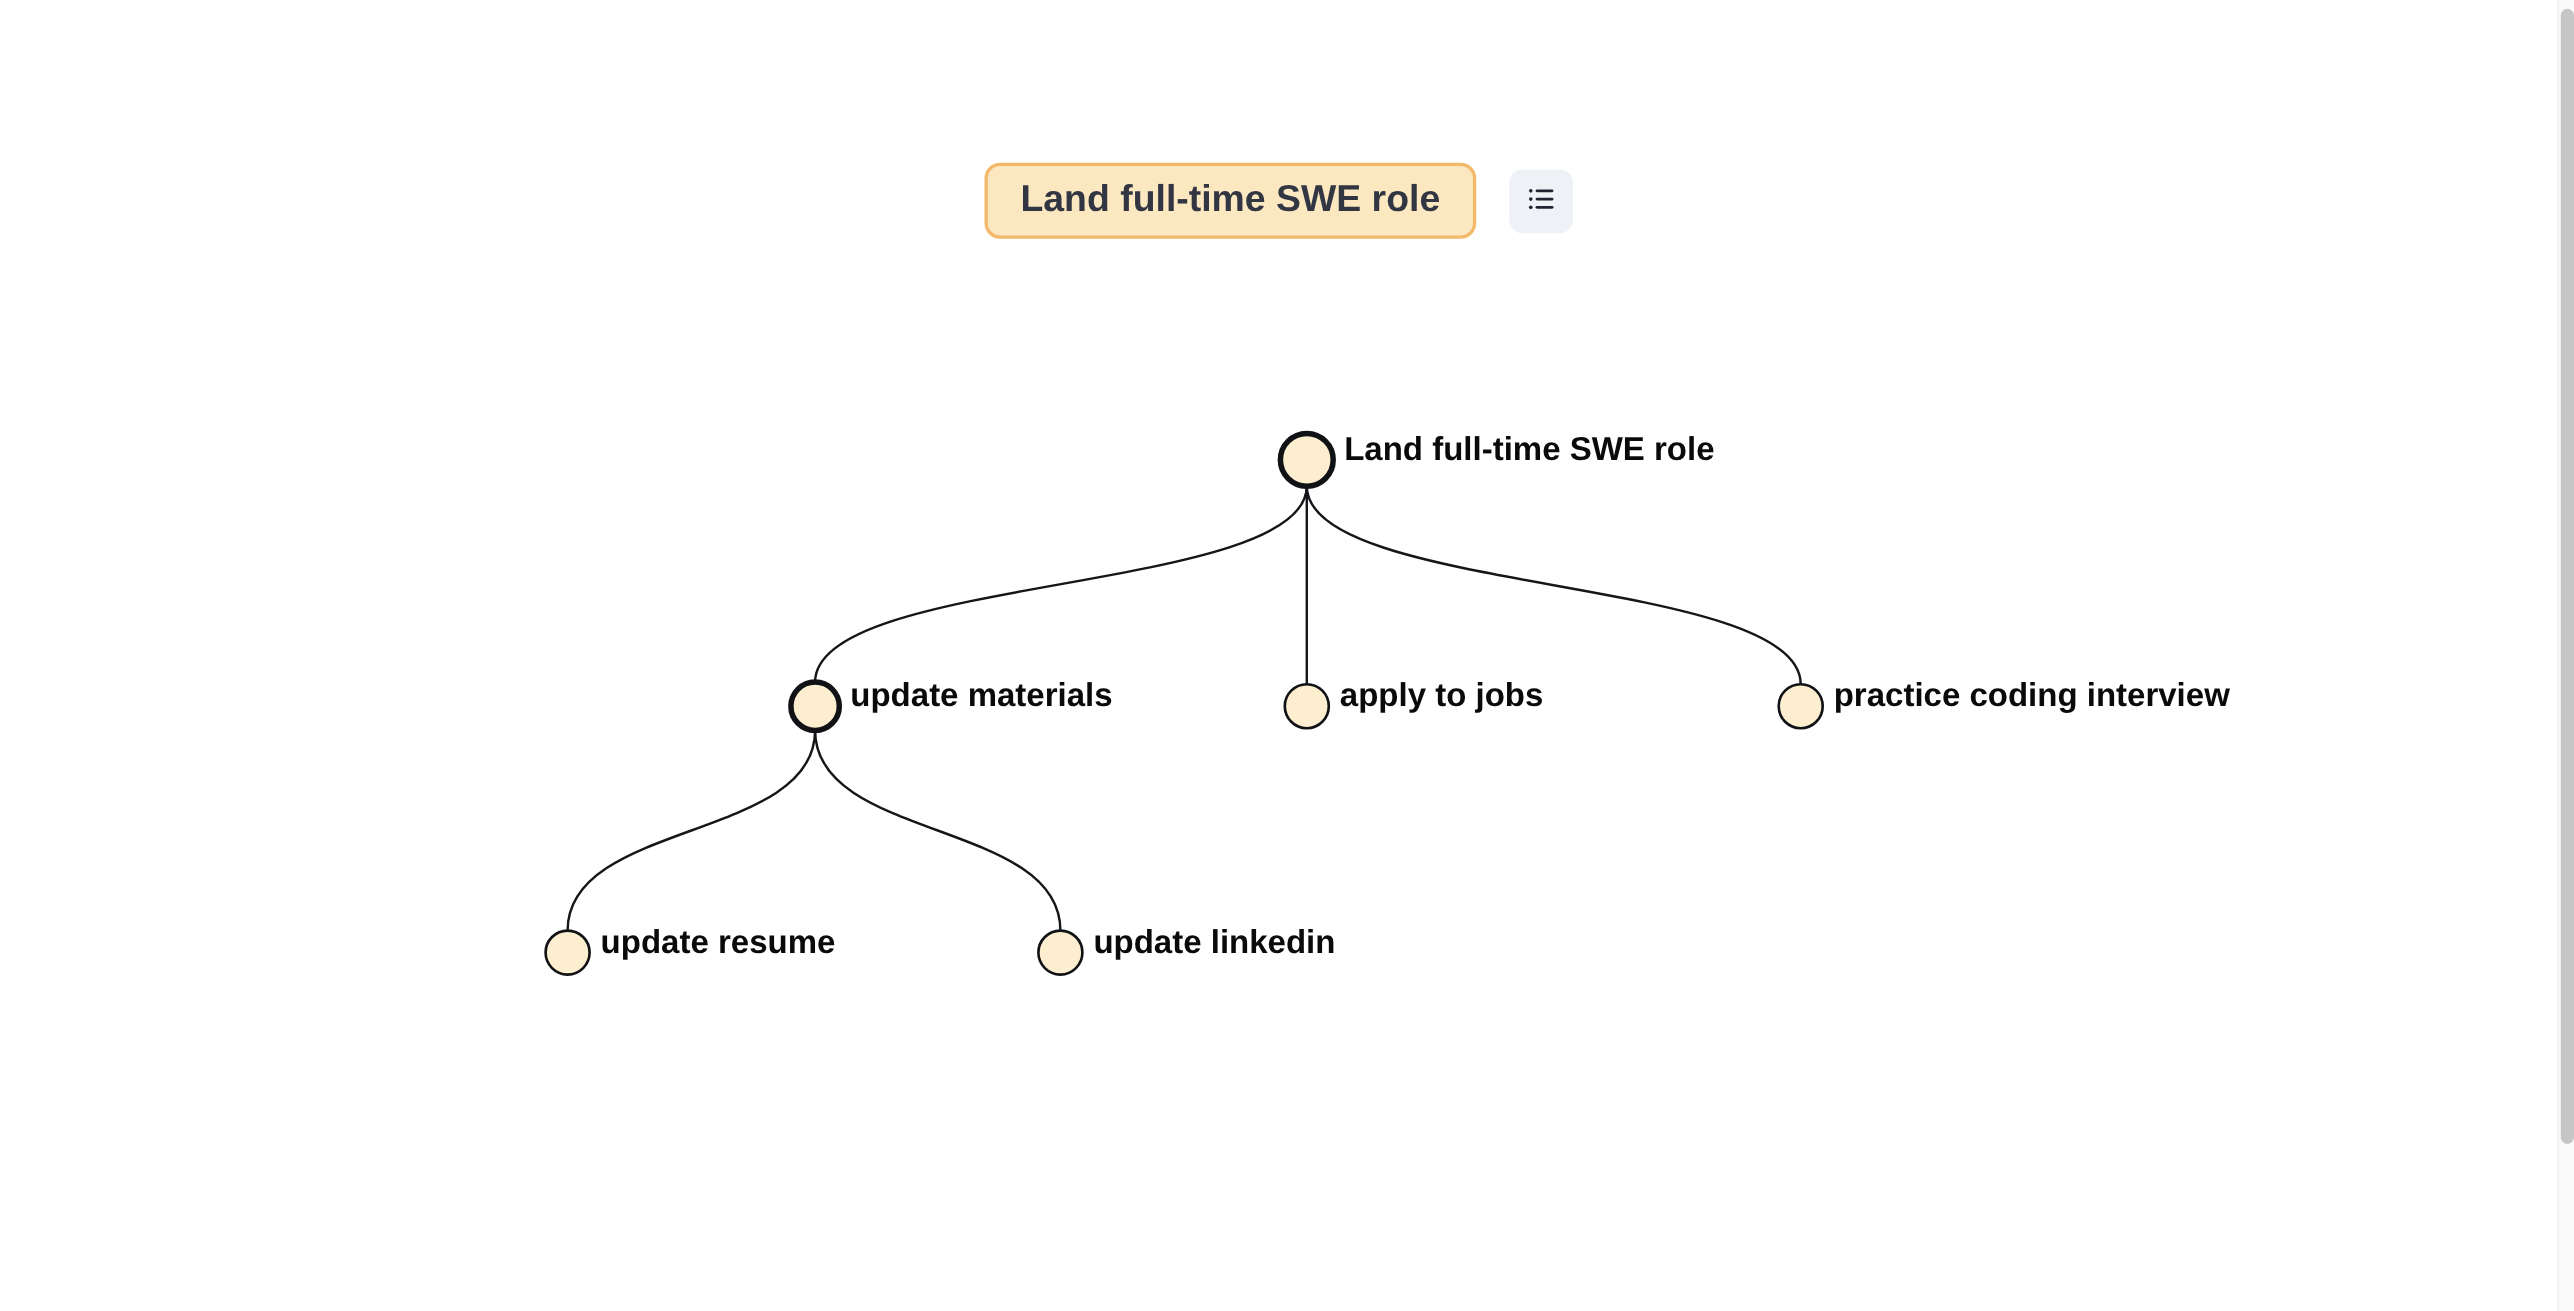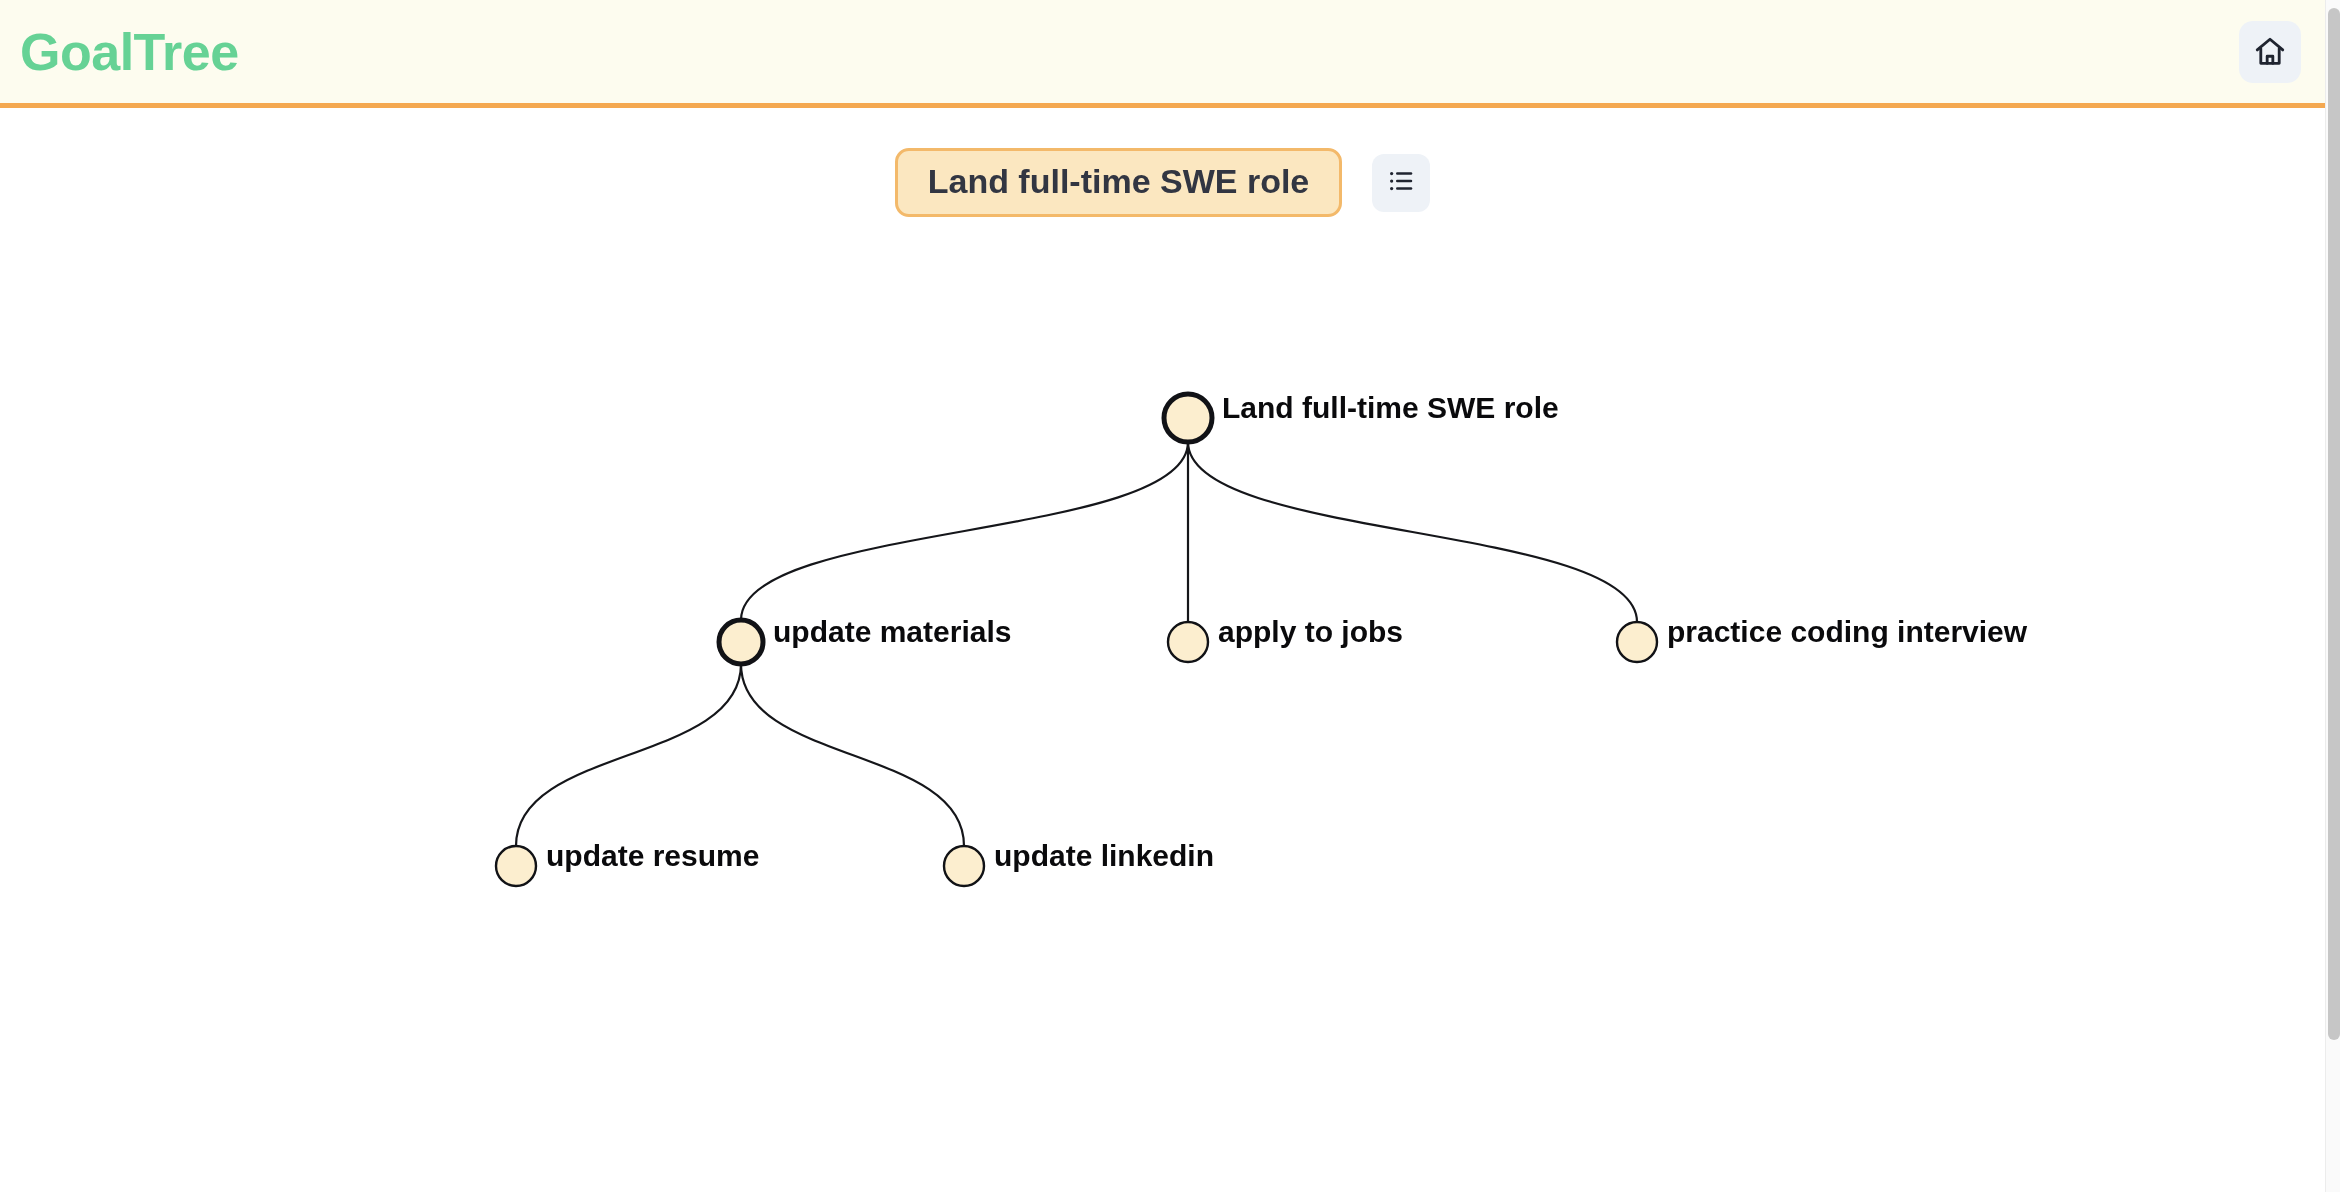--- a/index.html
+++ b/index.html
@@ -135,32 +135,20 @@
     height: 1032px;
     background: #c6c6c6;
     border-radius: 6px;
   }
 </style>
 </head>
 <body>
 
 <div id="app">
 
-  <div id="header">
-    <div id="app-title">GoalTree</div>
-    <button class="icon-button">
-      <span>
-        <svg width="34" height="34" viewBox="0 0 24 24" fill="none" stroke="#1f2430" stroke-width="2" stroke-linecap="round" stroke-linejoin="round">
-          <path d="M3 10.5 12 3l9 7.5"></path>
-          <path d="M5.5 9.5V20h13V9.5"></path>
-          <path d="M10 20v-5h4v5"></path>
-        </svg>
-      </span>
-    </button>
-  </div>
 
   <div id="title-row">
     <div id="goal-pill">Land full-time SWE role</div>
     <button id="list-view-button">
       <span>
         <svg width="30" height="30" viewBox="0 0 24 24" fill="none" stroke="#1f2430" stroke-width="2" stroke-linecap="round">
           <line x1="9" y1="6" x2="20" y2="6"></line>
           <line x1="9" y1="12" x2="20" y2="12"></line>
           <line x1="9" y1="18" x2="20" y2="18"></line>
           <circle cx="4.5" cy="6" r="1.3" fill="#1f2430" stroke="none"></circle>

